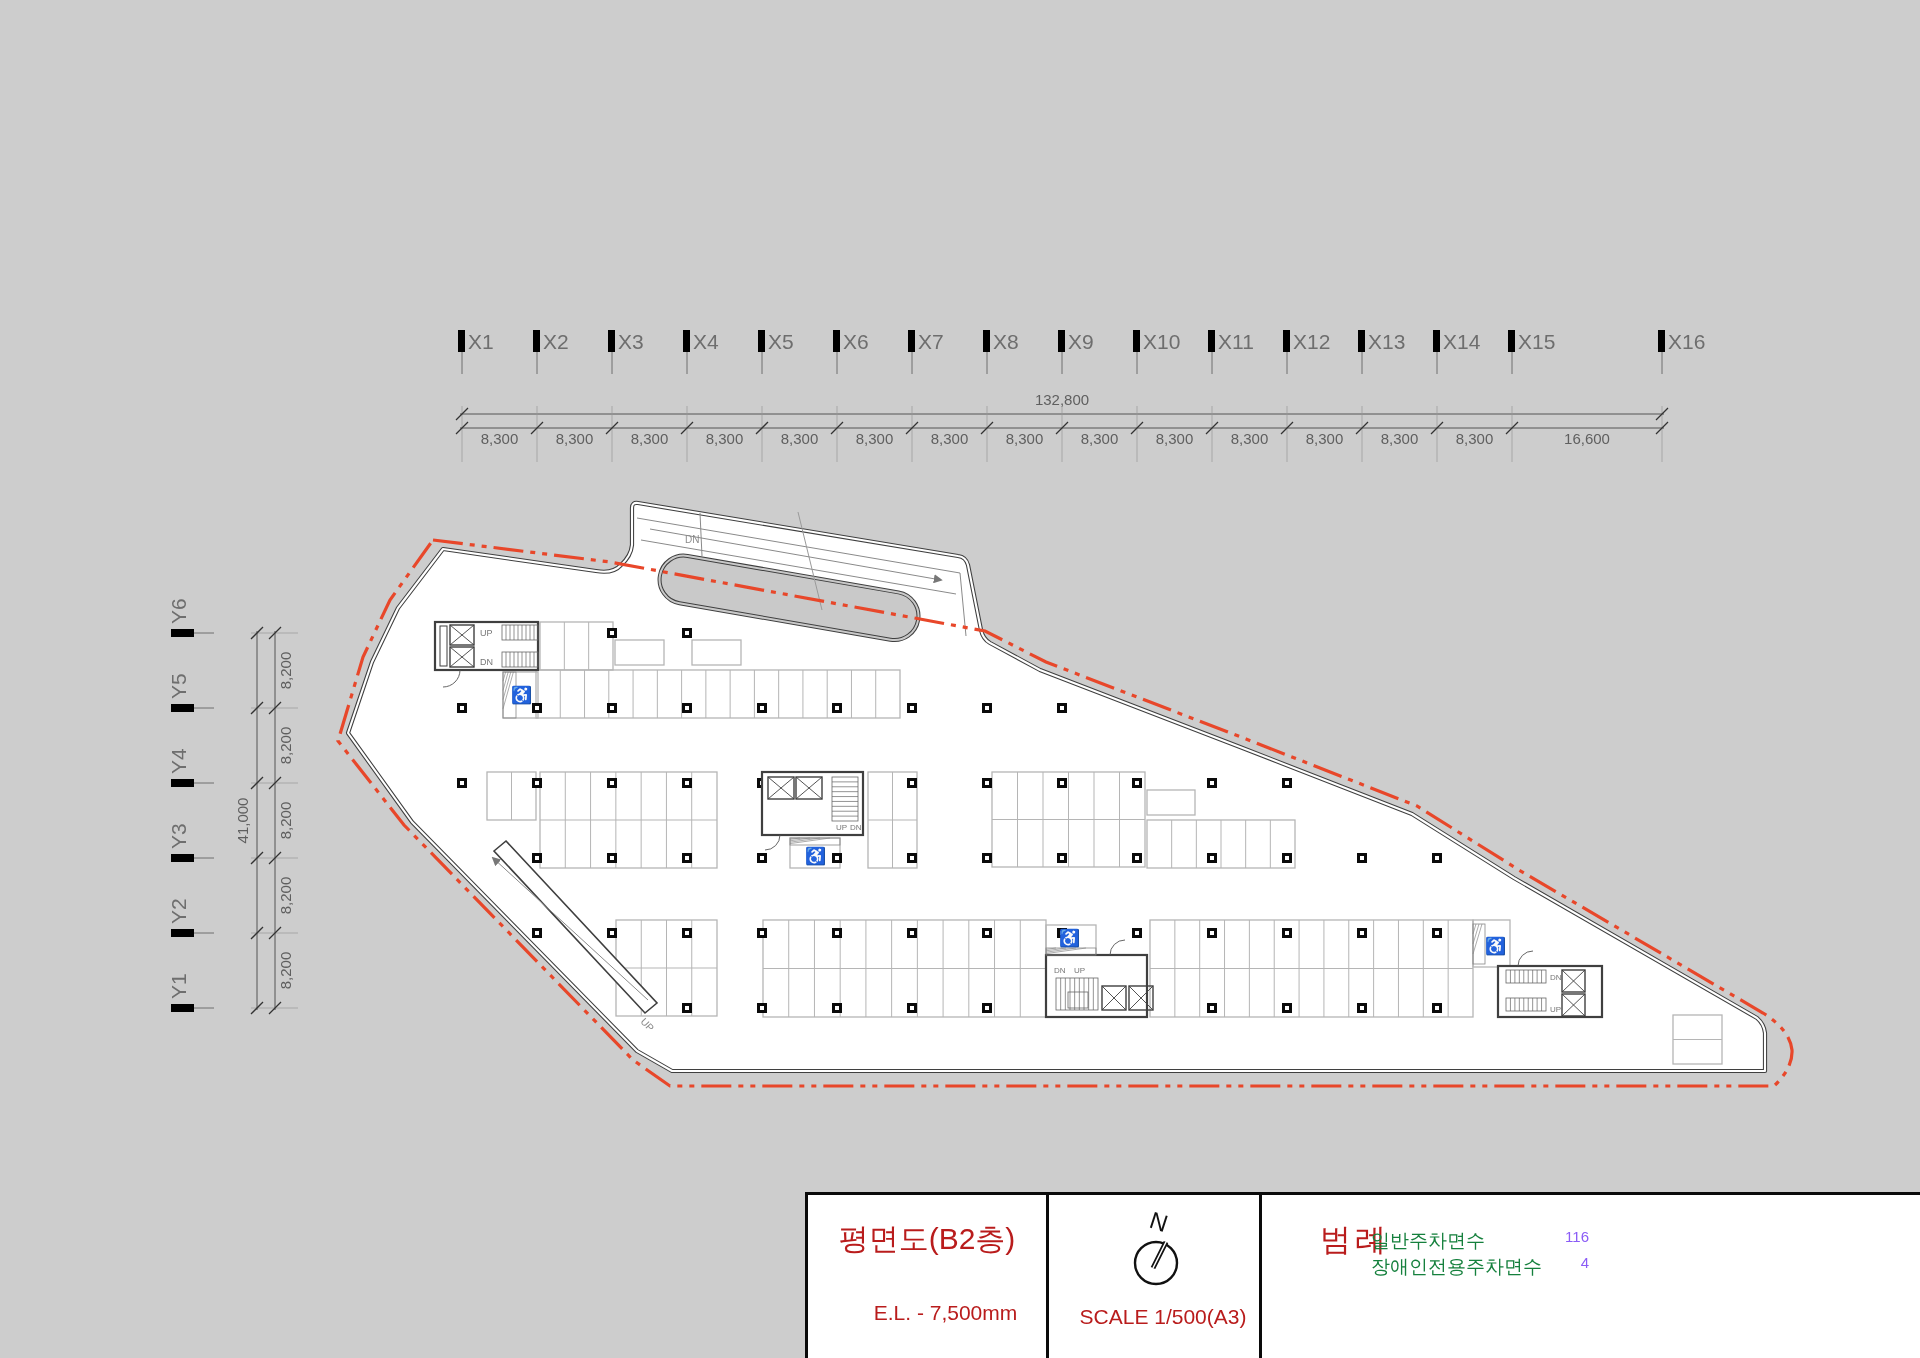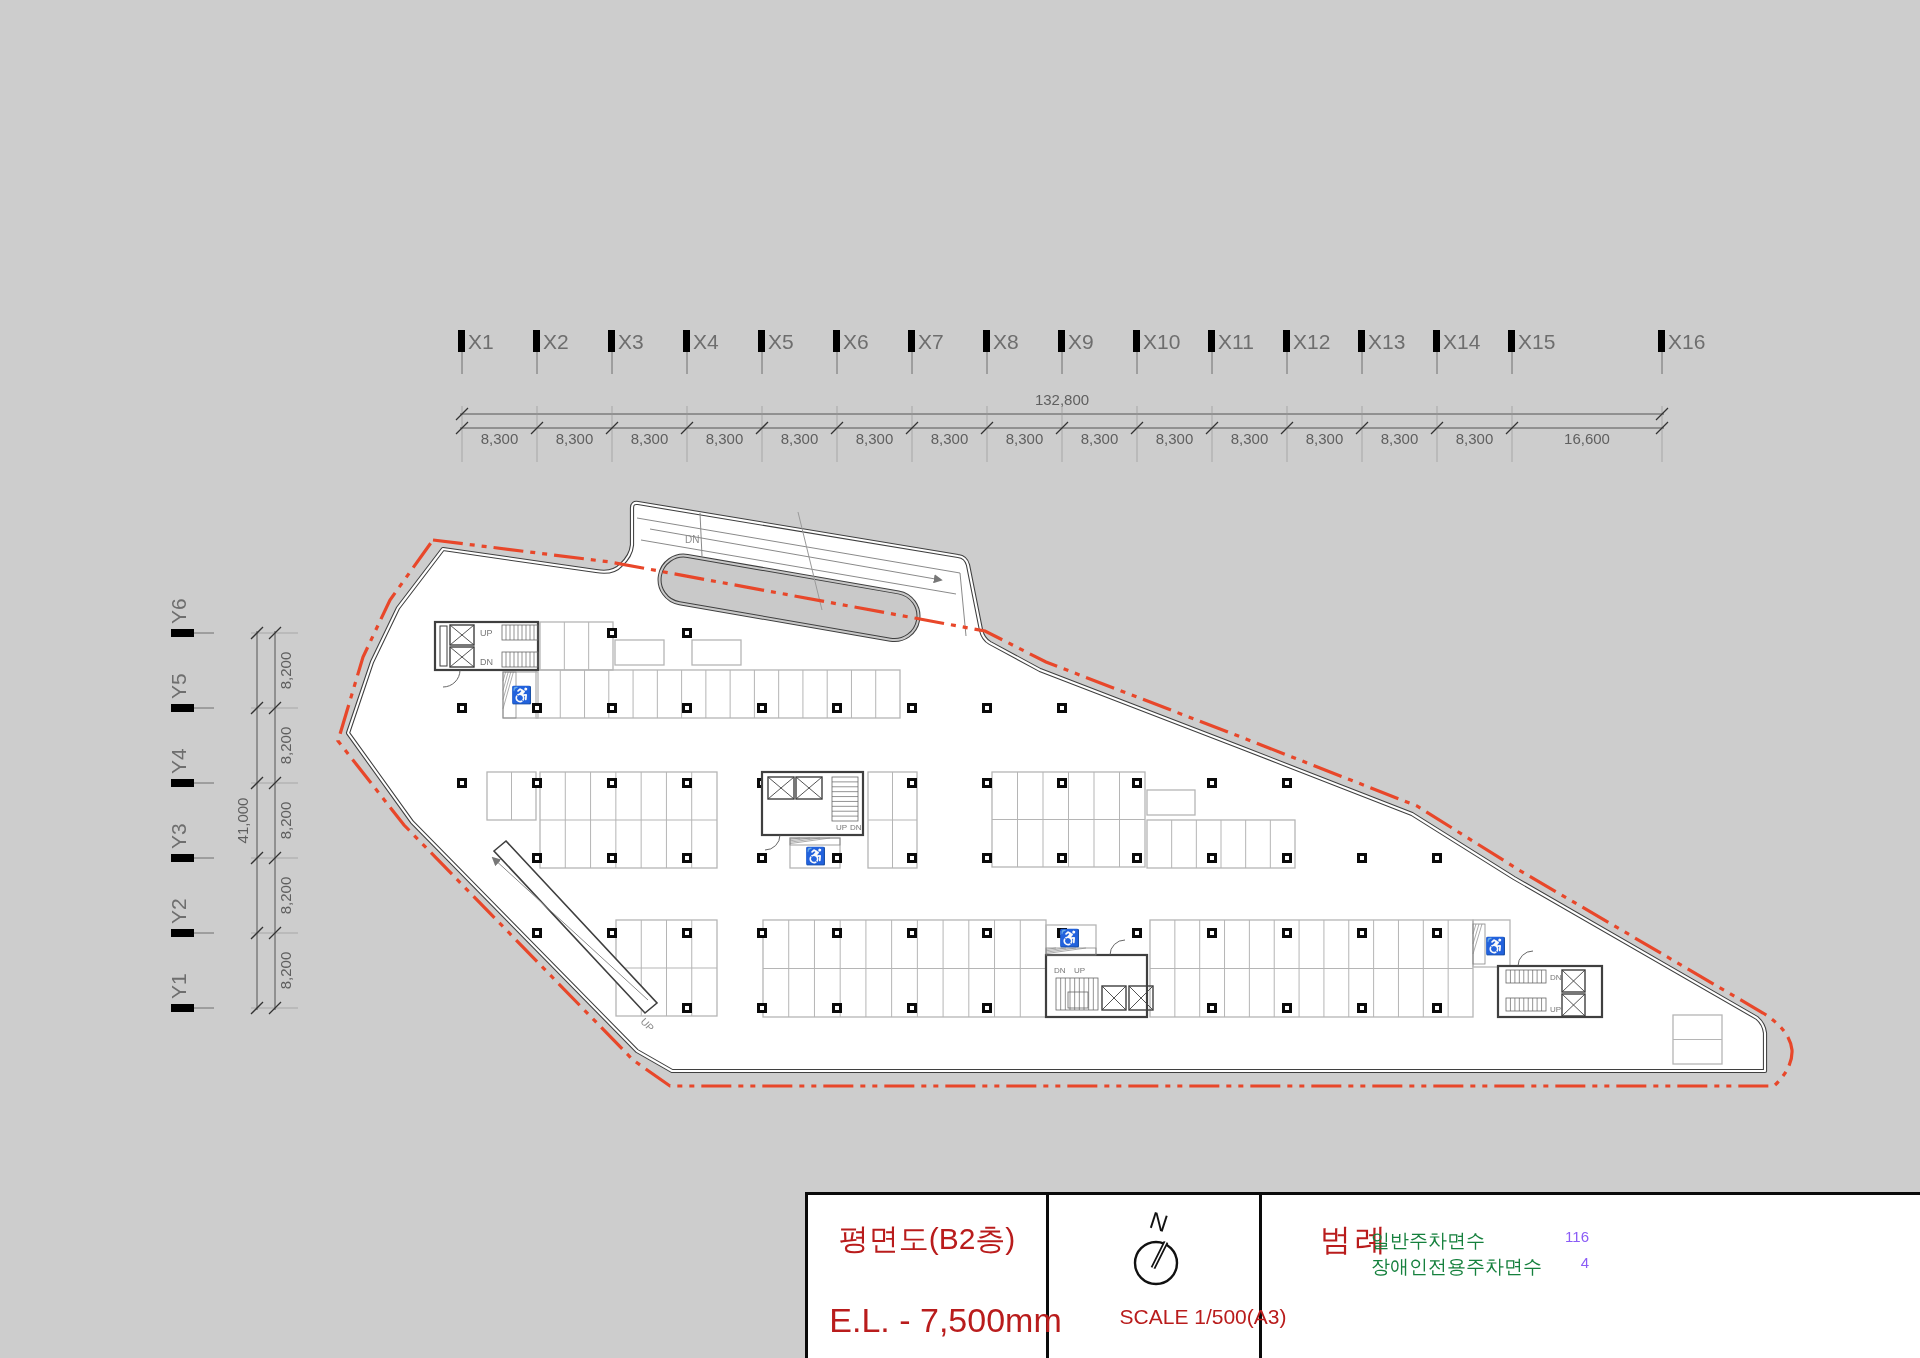--- a/index.html
+++ b/index.html
@@ -8,22 +8,22 @@
   #plan-svg{position:absolute;left:0;top:0;}
   svg text{font-family:"Liberation Sans", sans-serif;}
 
   
   #titleblock{position:absolute;left:805px;top:1192px;width:1115px;height:166px;
               background:#ffffff;border-top:3px solid #0a0a0a;border-left:3px solid #0a0a0a;}
   .tb-divider{position:absolute;top:0;bottom:0;width:3px;background:#0a0a0a;}
   #tb-div1{left:238px;} #tb-div2{left:451px;}
   .tb-text{position:absolute;color:#b91c1c;white-space:nowrap;}
   #tb-title{left:0;width:238px;top:24px;text-align:center;font-size:30px;}
-  #tb-el{left:0;width:275px;top:106px;text-align:center;font-size:34px;}
-  #tb-scale{left:241px;width:228px;top:110px;text-align:center;font-size:21px;padding-left:40px;}
+  #tb-el{left:0;width:275px;top:106px;text-align:center;font-size:21px;}
+  #tb-scale{left:241px;width:228px;top:110px;text-align:center;font-size:21px;}
   #tb-north{position:absolute;left:310px;top:6px;width:80px;height:96px;}
   #tb-legend-title{left:512px;top:24px;font-size:31px;letter-spacing:4px;}
   .tb-leg-label{left:563px;font-size:19px;color:#15803d;text-align:right;}
   .tb-leg-value{left:563px;width:218px;text-align:right;font-size:15px;color:#8b5cf6;}
   .leg-row1{top:33px;} .leg-row2{top:51px;margin-top:8px;}
 </style>
 </head>
 <body>
 
 <div id="sheet">

